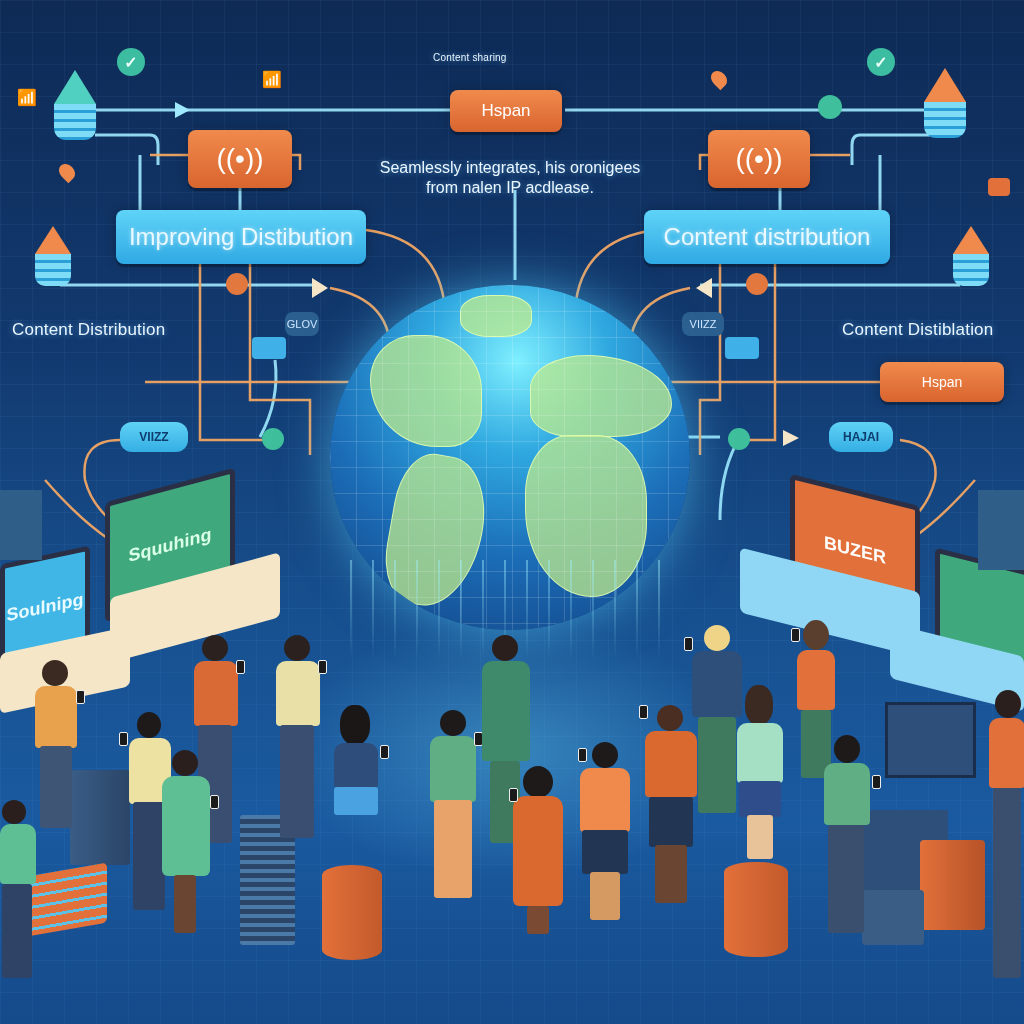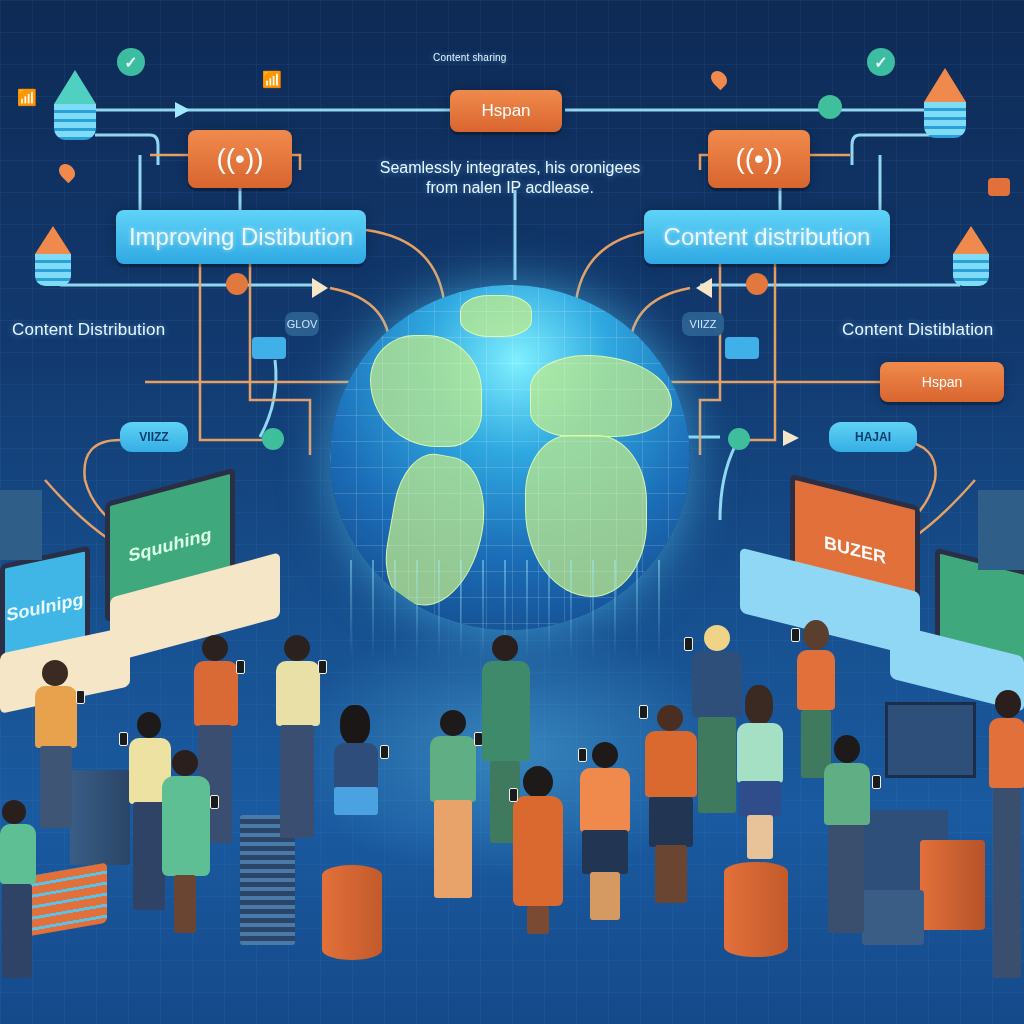--- a/index.html
+++ b/index.html
@@ -134,21 +134,21 @@
   <div style="position:absolute;left:728px;top:428px;width:22px;height:22px;border-radius:50%;background:#3fbf9b;"></div>
 
   <div class="lbl" style="left:12px;top:320px;">Content Distribution</div>
   <div class="lbl" style="left:842px;top:320px;">Content Distiblation</div>
 
   <div class="box orange" style="left:880px;top:362px;width:124px;height:40px;font-size:14px;">
     <span>Hspan</span>
   </div>
 
   <div class="tag" style="left:120px;top:422px;width:68px;height:30px;">VIIZZ</div>
-  <div class="tag" style="left:829px;top:422px;width:88px;height:30px;">HAJAI</div>
+  <div class="tag" style="left:829px;top:422px;width:64px;height:30px;">HAJAI</div>
 
   <div class="bubble" style="left:285px;top:312px;width:34px;height:24px;">GLOV</div>
   <div class="bubble" style="left:682px;top:312px;width:42px;height:24px;">VIIZZ</div>
   <div style="position:absolute;left:252px;top:337px;width:34px;height:22px;border-radius:4px;background:#3fb0e8;"></div>
   <div style="position:absolute;left:725px;top:337px;width:34px;height:22px;border-radius:4px;background:#3fb0e8;"></div>
 
   <div class="globe">
     <div class="land" style="left:40px;top:50px;width:110px;height:110px;border-radius:40% 50% 30% 60%;"></div>
     <div class="land" style="left:130px;top:10px;width:70px;height:40px;border-radius:40%;"></div>
     <div class="land" style="left:60px;top:170px;width:90px;height:150px;border-radius:40% 50% 60% 40%;transform:rotate(10deg);"></div>

